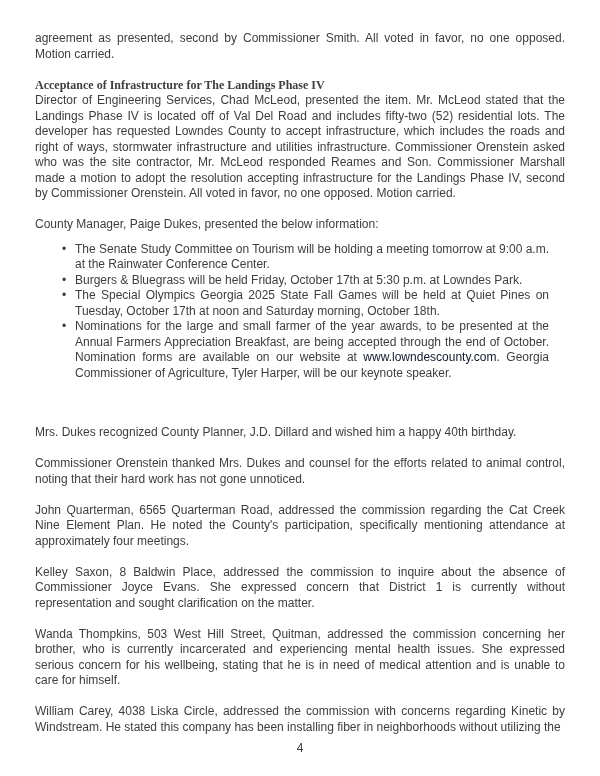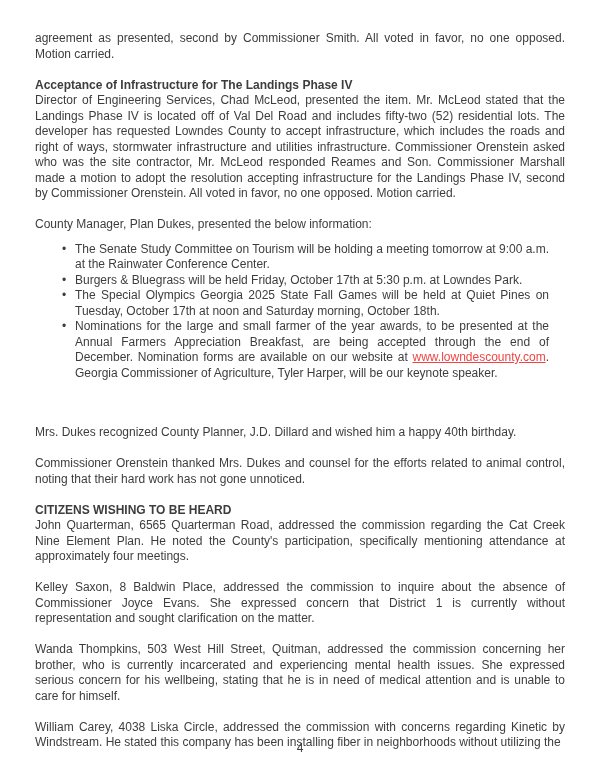--- a/index.html
+++ b/index.html
@@ -26,20 +26,21 @@
   .para {
     margin: 0 0 15.5px 0;
     text-align: justify;
   }
   .heading {
     font-size: 12px;
     line-height: 15.5px;
     font-weight: bold;
     margin: 0;
     text-align: left;
+    font-family: Liberation Serif, serif;
   }
   .intro {
     margin: 0;
     text-align: left;
   }
   ul.bullet-list {
     list-style: none;
     margin: 9px 16px 0 0;
     padding: 0 0 0 40px;
   }
@@ -51,22 +52,21 @@
   ul.bullet-list li::before {
     content: "\2022";
     position: absolute;
     left: -13px;
     top: 0;
   }
   .after-list {
     margin-top: 44px;
   }
   a.doc-link {
-    color: #ef4444;
-    text-decoration: underline;
+    color: #0f172a;
     cursor: pointer;
   }
   .page-number {
     position: absolute;
     bottom: 21px;
     left: 0;
     right: 0;
     text-align: center;
     font-size: 12px;
     color: #3d3d3d;
@@ -75,34 +75,33 @@
 </head>
 <body>
 
 <div class="page">
 
   <p class="para">agreement as presented, second by Commissioner Smith. All voted in favor, no one opposed. Motion carried.</p>
 
   <h2 class="heading">Acceptance of Infrastructure for The Landings Phase IV</h2>
   <p class="para">Director of Engineering Services, Chad McLeod, presented the item. Mr. McLeod stated that the Landings Phase IV is located off of Val Del Road and includes fifty-two (52) residential lots. The developer has requested Lowndes County to accept infrastructure, which includes the roads and right of ways, stormwater infrastructure and utilities infrastructure. Commissioner Orenstein asked who was the site contractor, Mr. McLeod responded Reames and Son. Commissioner Marshall made a motion to adopt the resolution accepting infrastructure for the Landings Phase IV, second by Commissioner Orenstein. All voted in favor, no one opposed. Motion carried.</p>
 
-  <p class="intro">County Manager, Plan Dukes, presented the below information:</p>
+  <p class="intro">County Manager, Paige Dukes, presented the below information:</p>
 
   <ul class="bullet-list">
     <li>The Senate Study Committee on Tourism will be holding a meeting tomorrow at 9:00 a.m. at the Rainwater Conference Center.</li>
     <li>Burgers &amp; Bluegrass will be held Friday, October 17th at 5:30 p.m. at Lowndes Park.</li>
     <li>The Special Olympics Georgia 2025 State Fall Games will be held at Quiet Pines on Tuesday, October 17th at noon and Saturday morning, October 18th.</li>
-    <li><span>Nominations for the large and small farmer of the year awards, to be presented at the Annual Farmers Appreciation Breakfast, are being accepted through the end of December. Nomination forms are available on our website at </span><a class="doc-link">www.lowndescounty.com</a><span>. Georgia Commissioner of Agriculture, Tyler Harper, will be our keynote speaker.</span></li>
+    <li><span>Nominations for the large and small farmer of the year awards, to be presented at the Annual Farmers Appreciation Breakfast, are being accepted through the end of October. Nomination forms are available on our website at </span><a class="doc-link">www.lowndescounty.com</a><span>. Georgia Commissioner of Agriculture, Tyler Harper, will be our keynote speaker.</span></li>
   </ul>
 
   <p class="para after-list">Mrs. Dukes recognized County Planner, J.D. Dillard and wished him a happy 40th birthday.</p>
 
   <p class="para">Commissioner Orenstein thanked Mrs. Dukes and counsel for the efforts related to animal control, noting that their hard work has not gone unnoticed.</p>
 
-  <h2 class="heading">CITIZENS WISHING TO BE HEARD</h2>
   <p class="para">John Quarterman, 6565 Quarterman Road, addressed the commission regarding the Cat Creek Nine Element Plan. He noted the County's participation, specifically mentioning attendance at approximately four meetings.</p>
 
   <p class="para">Kelley Saxon, 8 Baldwin Place, addressed the commission to inquire about the absence of Commissioner Joyce Evans. She expressed concern that District 1 is currently without representation and sought clarification on the matter.</p>
 
   <p class="para">Wanda Thompkins, 503 West Hill Street, Quitman, addressed the commission concerning her brother, who is currently incarcerated and experiencing mental health issues. She expressed serious concern for his wellbeing, stating that he is in need of medical attention and is unable to care for himself.</p>
 
   <p class="para">William Carey, 4038 Liska Circle, addressed the commission with concerns regarding Kinetic by Windstream. He stated this company has been installing fiber in neighborhoods without utilizing the</p>
 
 </div>
 

